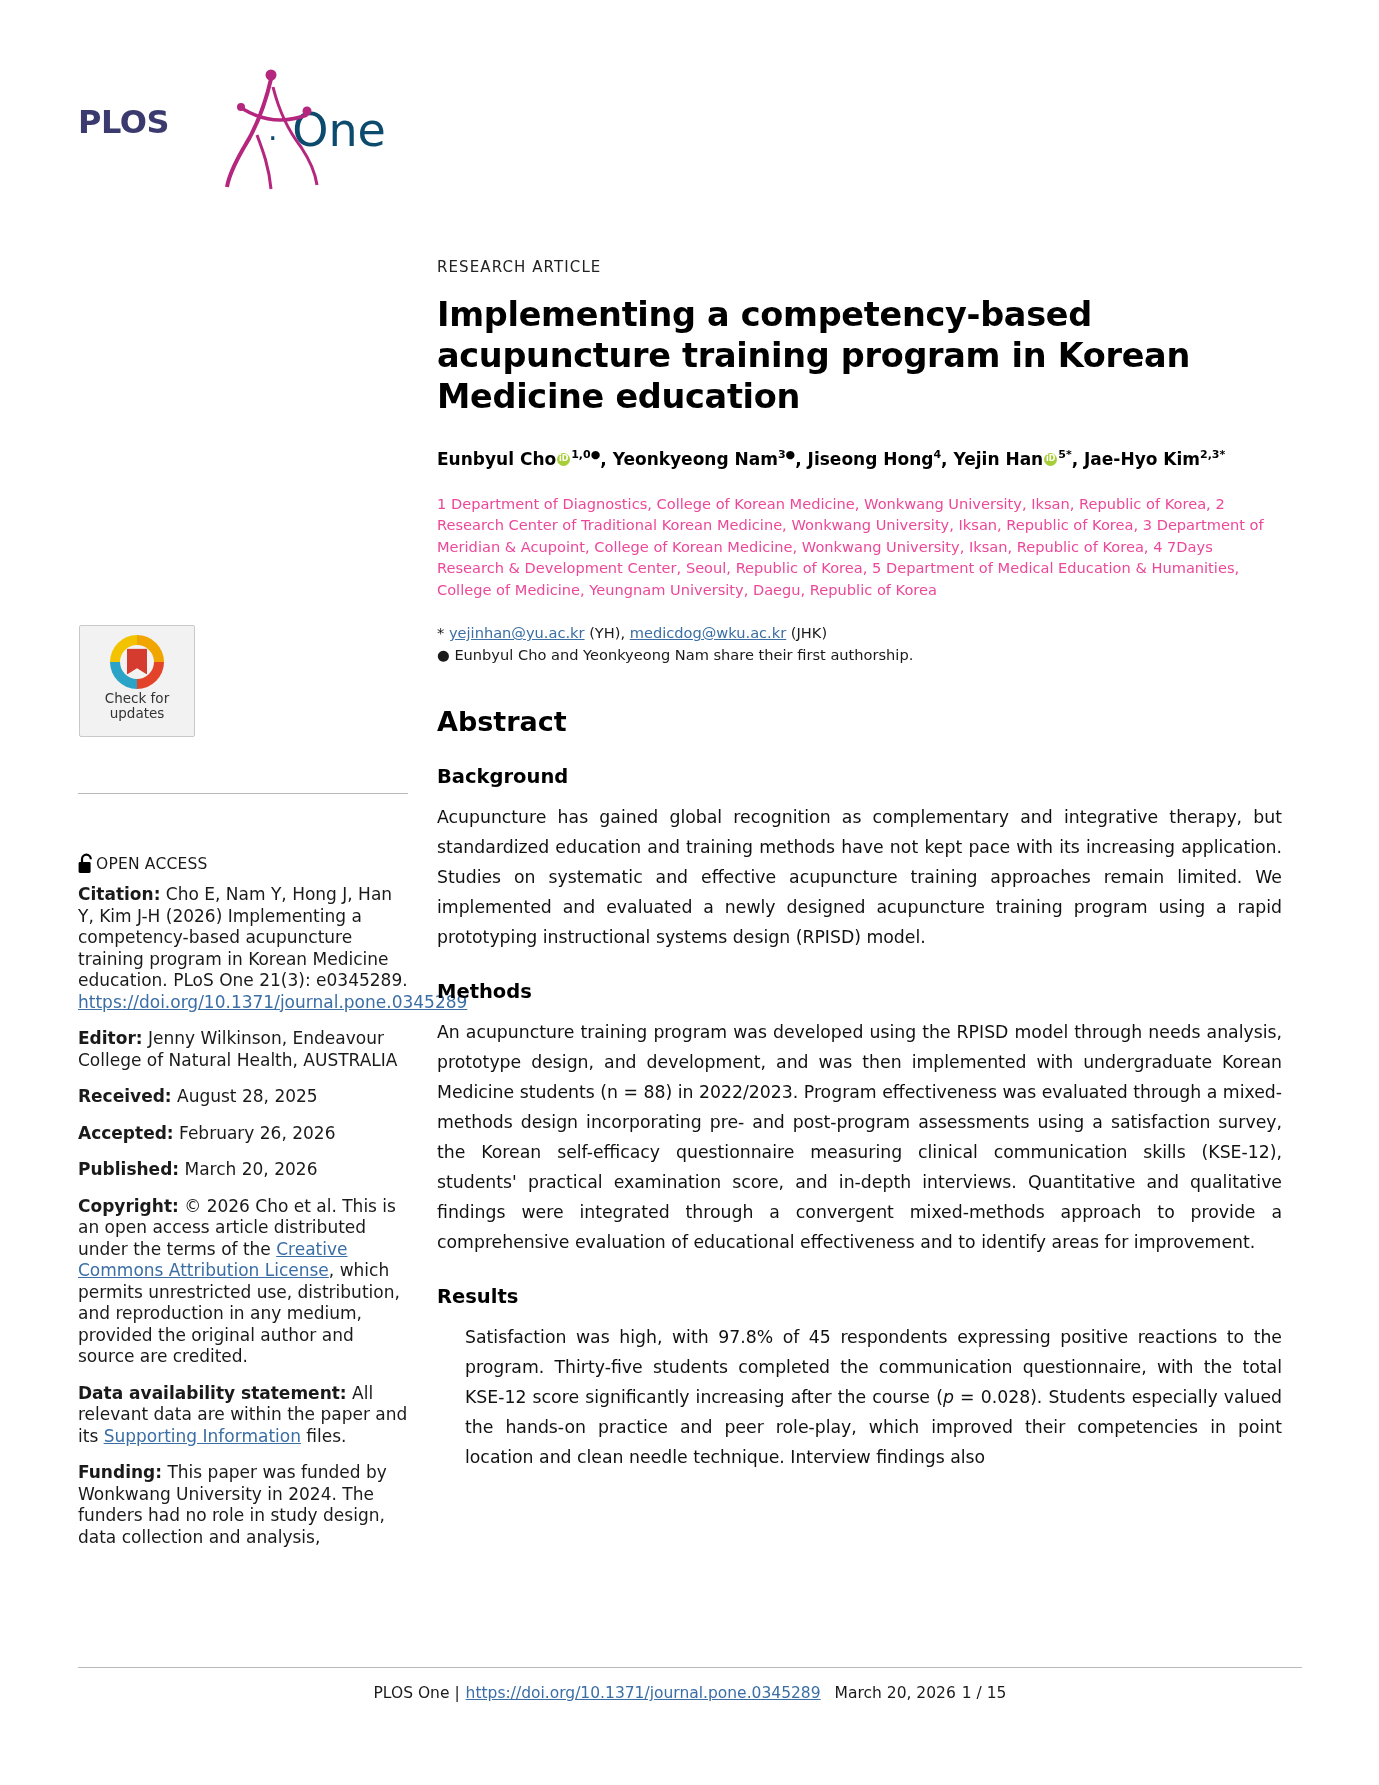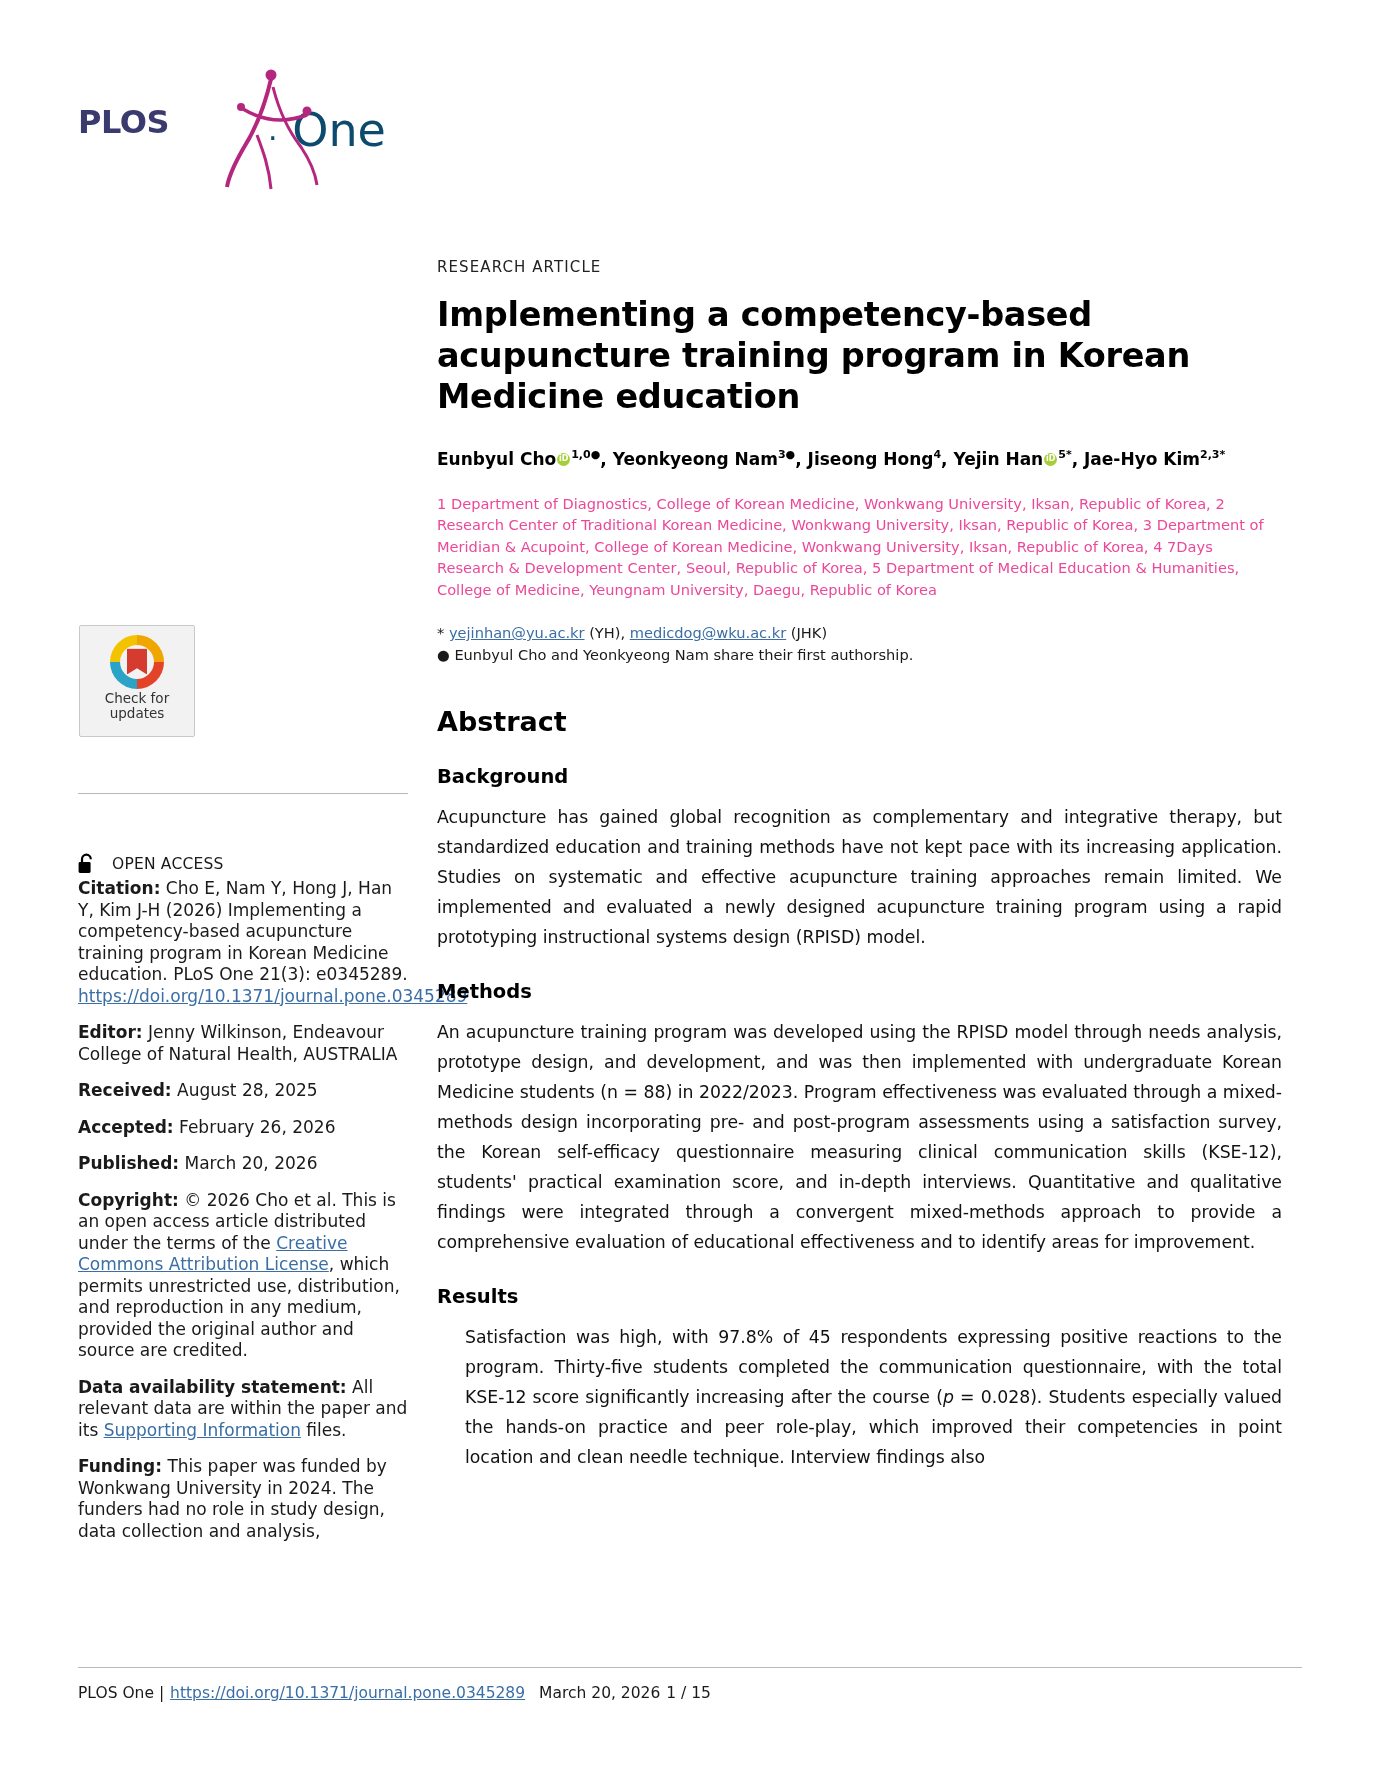--- a/index.html
+++ b/index.html
@@ -119,22 +119,22 @@
   }
   .sidebar {
     position: absolute;
     left: 78px;
     top: 853px;
     width: 332px;
   }
   .oa-row {
     display: flex;
     align-items: center;
-    gap: 17px;
-    margin-bottom: 4px;
+    gap: 1px;
+    margin-bottom: 10px;
   }
   .oa-label {
     font-family: "DejaVu Sans", sans-serif;
     font-size: 15.5px;
     letter-spacing: 0.2px;
     color: #1a1a1a;
   }
   .lock-icon { display:block; }
 
   .side-p {
@@ -254,21 +254,21 @@
   }
   .footer {
     position: absolute;
     left: 78px;
     top: 1684px;
     width: 1224px;
     font-family: "DejaVu Sans", sans-serif;
     font-size: 15.5px;
     color: #1a1a1a;
     display: flex;
-    justify-content: flex-start;
+    justify-content: center;
   }
   .footer a { color: #3a6ea5; text-decoration: underline; }
   .footer-left span { margin-right: 6px; }
 </style>
 </head>
 <body>
 
 <div class="page">
 
   <div class="logo-block">

